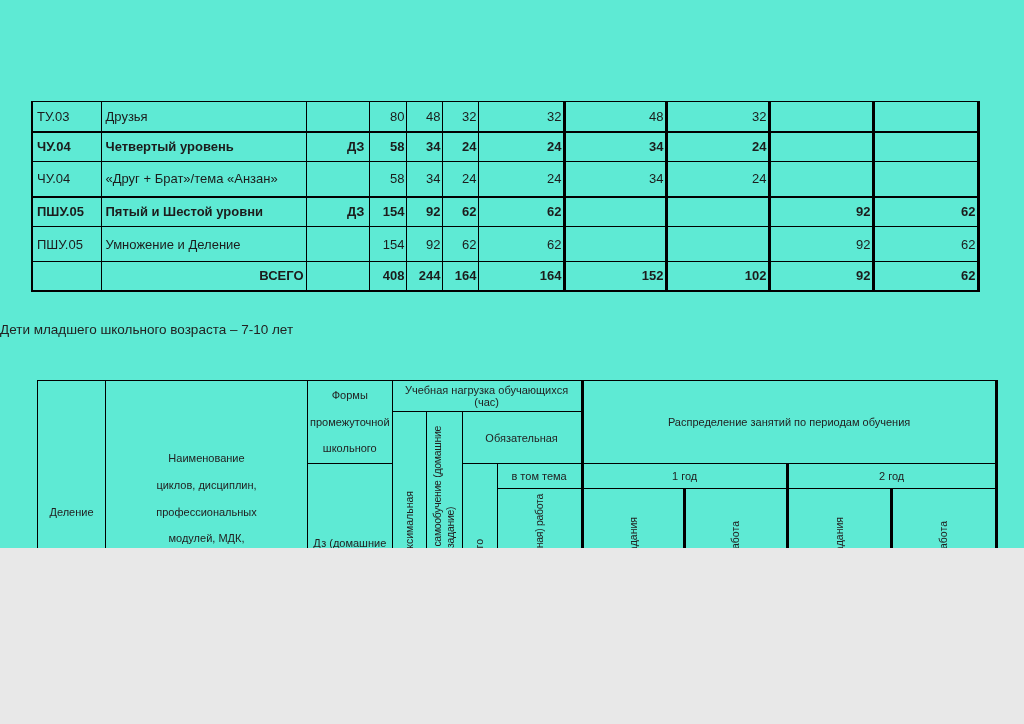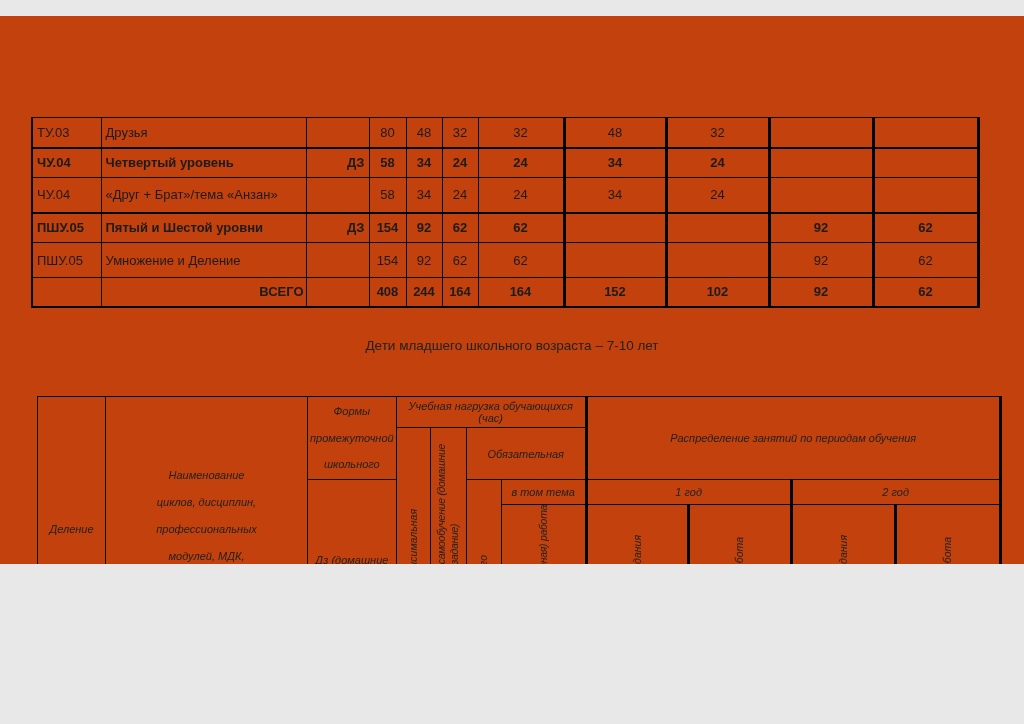--- a/index.html
+++ b/index.html
@@ -1,52 +1,52 @@
 <!DOCTYPE html>
 <html><head>
 <meta charset="utf-8">
 <style>
   html,body { margin:0; padding:0; background:#e8e8e8; }
   .page {
-    position:relative; width:1024px; height:548px; background:#c2410c;
+    position:relative; width:1024px; height:548px; background:#5eead4;
     font-family:"Liberation Sans", sans-serif; color:#1c1c1c; overflow:hidden;
-    margin:16px auto;
+    margin:0 auto;
   }
 
   
   table { border-collapse:collapse; table-layout:fixed; }
   .top-table { position:absolute; left:31px; top:101px; }
   .top-table td {
     border:1px solid #000; font-size:13px; padding:0 4px;
     vertical-align:middle; overflow:hidden; white-space:nowrap;
   }
   .top-table td.c-first { border-left-width:2px; }
   .top-table tr.bold-row td { font-weight:bold; border-top-width:2px; }
   .top-table tr.last-row td { border-bottom-width:2px; }
-  .top-table td.num { text-align:center; padding:0 1px; }
+  .top-table td.num { text-align:right; padding:0 1px; }
   .top-table td.form { text-align:right; font-weight:bold; }
   .top-table td.tot-label { text-align:right; font-weight:bold; padding-right:2px; }
   .top-table tr.total-row td { font-weight:bold; }
   td.thickR { border-right-width:3px !important; }
 
   
   .caption {
-    position:absolute; left:0; top:322px; width:1024px; text-align:center;
+    position:absolute; left:0; top:322px; width:1024px; text-align:left;
     font-size:13.5px; color:#222;
   }
   .pagenum {
     position:absolute; left:0; top:649px; width:1024px; text-align:center;
     font-size:13px; color:#222;
   }
 
   
   .bot-table { position:absolute; left:37px; top:380px; }
   .bot-table td {
     border:1px solid #000; font-size:11px; text-align:center;
-    vertical-align:middle; padding:0 2px; overflow:hidden; color:#222;font-style:italic;
+    vertical-align:middle; padding:0 2px; overflow:hidden; color:#222;
   }
   .bot-table td.b-first { border-left-width:1px; }
   .bot-table tr.b-last td { border-bottom-width:2px; }
   .bot-table td.wide-lines { line-height:2.45; }
   .bot-table td.dz-cell { line-height:1.8; }
   .vt {
     display:inline-block; writing-mode:vertical-rl; transform:rotate(180deg);
     font-size:10.5px; line-height:1.25; white-space:nowrap;
   }
   .vt.tight { letter-spacing:-0.3px; }

